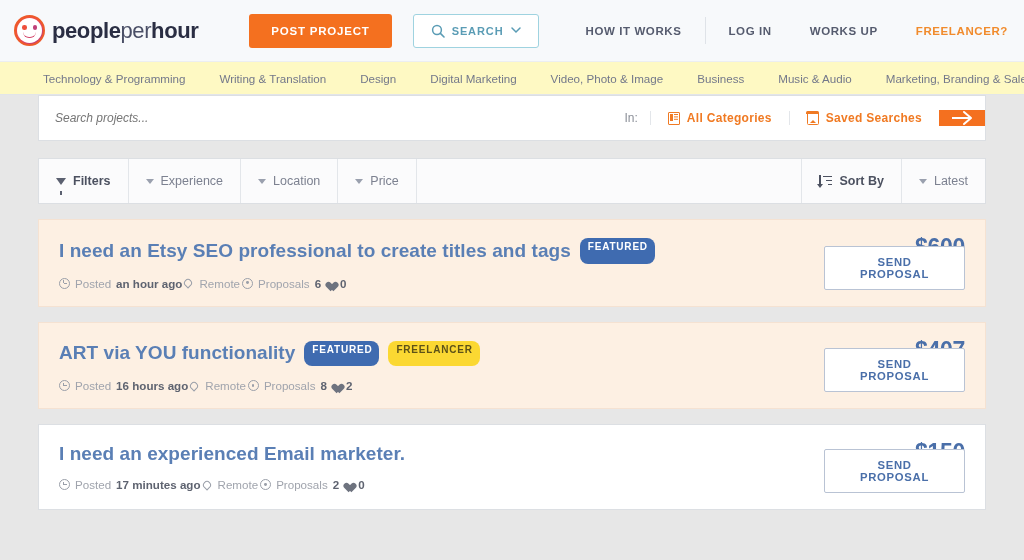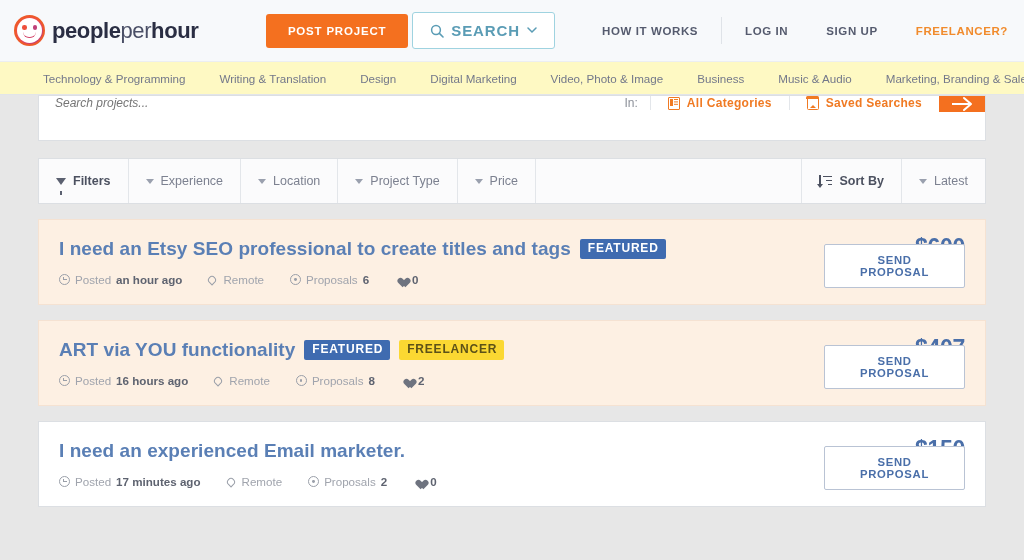--- a/index.html
+++ b/index.html
@@ -55,26 +55,26 @@
     border: none;
     font-size: 11.5px;
     font-weight: bold;
     letter-spacing: .8px;
     padding: 11px 22px;
     border-radius: 3px;
     cursor: pointer;
     font-family: inherit;
   }
   .btn-search {
-    margin-left: 4px;
+    margin-left: 21px;
     background: #fff;
     border: 1px solid #9fd3e0;
     border-radius: 3px;
     color: #5a9cb5;
-    font-size: 15px;
+    font-size: 11px;
     font-weight: bold;
     letter-spacing: .9px;
     padding: 9px 17px;
     display: flex; align-items: center; gap: 7px;
     cursor: pointer;
     font-family: inherit;
   }
   .hdr-links {
     display: flex; align-items: center; gap: 0;
     margin-left: 28px;
@@ -119,21 +119,21 @@
     padding: 24px 2px 14px 2px;
     letter-spacing: .1px;
   }
 
   
   .searchbar {
     height: 46px;
     background: #fff;
     border: 1px solid #dcdfe3;
     display: flex;
-    align-items: flex-start;
+    align-items: center;
   }
   .search-input {
     flex: 1;
     border: none; outline: none;
     font-size: 12px;
     font-style: italic;
     color: #a9adb6;
     padding: 0 16px;
     font-family: inherit;
     background: transparent;
@@ -266,34 +266,34 @@
     padding-right: 170px;
   }
   .card-title {
     font-size: 19px;
     color: #5a7fb5;
     font-weight: bold;
     cursor: pointer;
     letter-spacing: .05px;
   }
   .badge {
-    font-size: 12px;
+    font-size: 10px;
     font-weight: bold;
     letter-spacing: .8px;
-    padding: 3px 7px 3px 8px;
-    border-radius: 2px;
+    padding: 3px 7px 11px 8px;
+    border-radius: 8px;
     white-space: nowrap;
     line-height: 1.15;
   }
   .badge.featured { background: #3f6bb0; color: #fff; }
   .badge.opportunity { background: #fbd832; color: #5d5218; }
 
   .meta {
     display: flex; align-items: center;
-    gap: 26px;
+    gap: 2px;
     margin-top: 13px;
     font-size: 11.6px;
     color: #a0a4ad;
   }
   .meta-item { display: flex; align-items: center; gap: 5px; white-space: nowrap; }
   .meta-item b { color: #5e6370; font-weight: bold; }
   .meta-item .num { color: #5e6370; font-weight: bold; }
 
   .icon-clock {
     width: 11px; height: 11px; border: 1.4px solid #9a9fa9;
@@ -397,21 +397,21 @@
     <span>SEARCH</span>
     <svg width="10" height="7" viewBox="0 0 10 7">
       <path d="M1 1 L5 5 L9 1" fill="none" stroke="#5a9cb5" stroke-width="1.5" stroke-linecap="round"></path>
     </svg>
   </button>
 
   <div class="hdr-links">
     <div class="hdr-link">HOW IT WORKS</div>
     <div class="hdr-sep"></div>
     <div class="hdr-link">LOG IN</div>
-    <div class="hdr-link">SIGN UP</div>
+    <div class="hdr-link">WORKS UP</div>
     <div class="hdr-link accent">FREELANCER?</div>
   </div>
 </div>
 
 <div class="catnav">
   <div class="cat-item">Technology &amp; Programming</div>
   <div class="cat-item">Writing &amp; Translation</div>
   <div class="cat-item">Design</div>
   <div class="cat-item">Digital Marketing</div>
   <div class="cat-item">Video, Photo &amp; Image</div>
@@ -451,24 +451,20 @@
     <div class="fb-cell">
       <span class="caret"></span>
       <span>Experience</span>
     </div>
     <div class="fb-cell">
       <span class="caret"></span>
       <span>Location</span>
     </div>
     <div class="fb-cell">
       <span class="caret"></span>
-      <span>Project Type</span>
-    </div>
-    <div class="fb-cell">
-      <span class="caret"></span>
       <span>Price</span>
     </div>
     <div class="fb-spacer"></div>
     <div class="fb-cell strong">
       <span class="icon-sort">
         <span class="arr"></span>
           <span class="bar b1"></span>
           <span class="bar b2"></span>
           <span class="bar b3"></span>
       </span>

